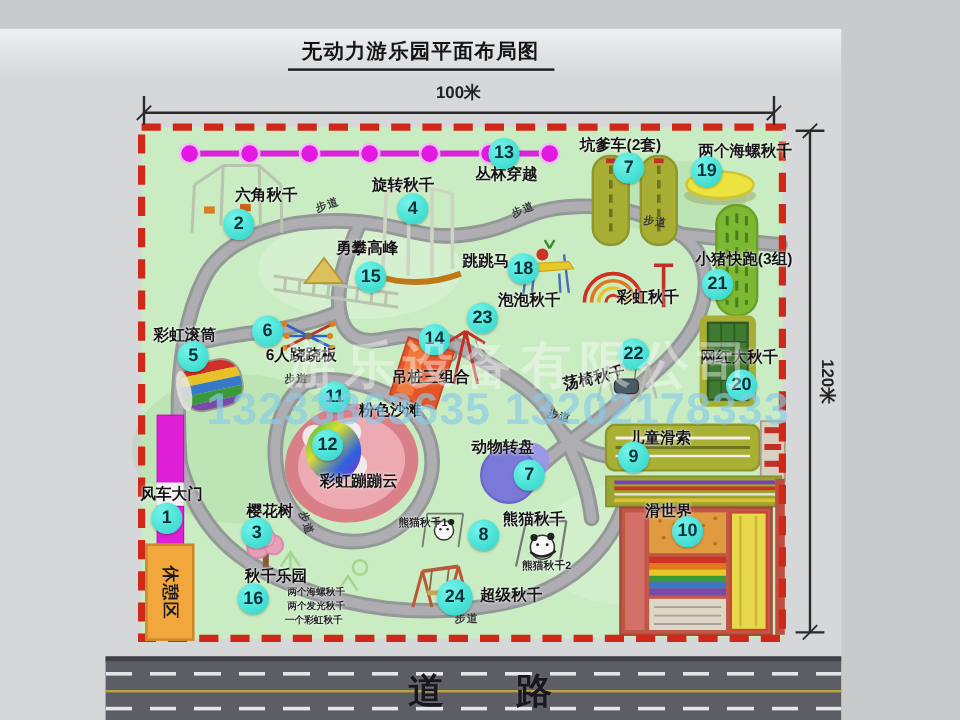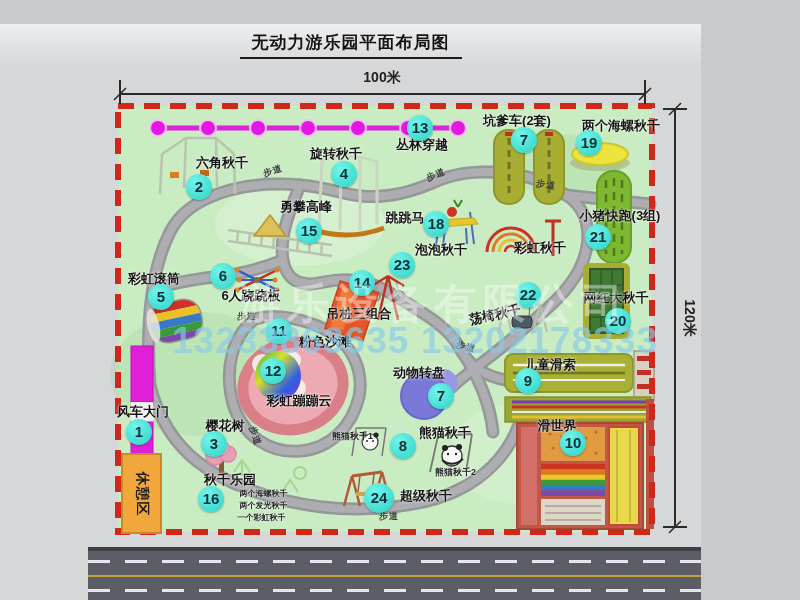--- a/index.html
+++ b/index.html
@@ -408,16 +408,17 @@
       <div class="map-label name-label" style="left: 540px; top: 224px; transform: translate(-50%, -50%);">彩虹秋千</div>
     </div>
 
   <div class="wm wm-company">游乐设备有限公司</div>
   <div class="wm wm-phone">13233863635 13202178333</div>
 
   <div class="road">
     <div class="lane-dash" style="top:9px"></div>
     <div class="lane-yellow" style="top:24px"></div>
     <div class="lane-dash" style="top:38px"></div>
+    <div class="road-label">道　　路</div>
   </div>
   <div class="bottom-strip"></div>
 
 </div>
 
 </body></html>

